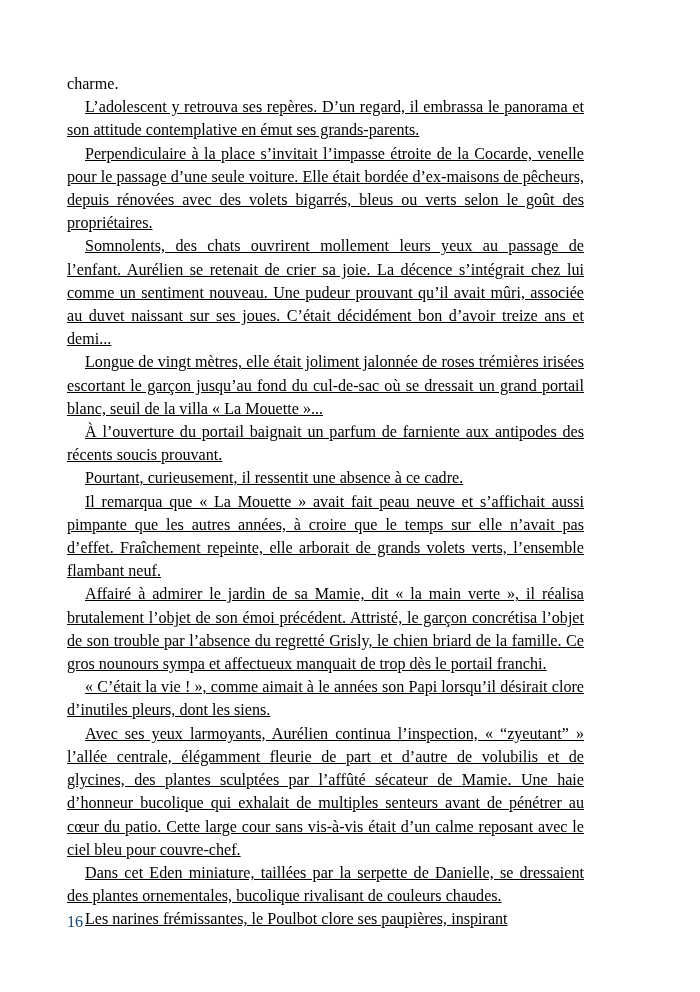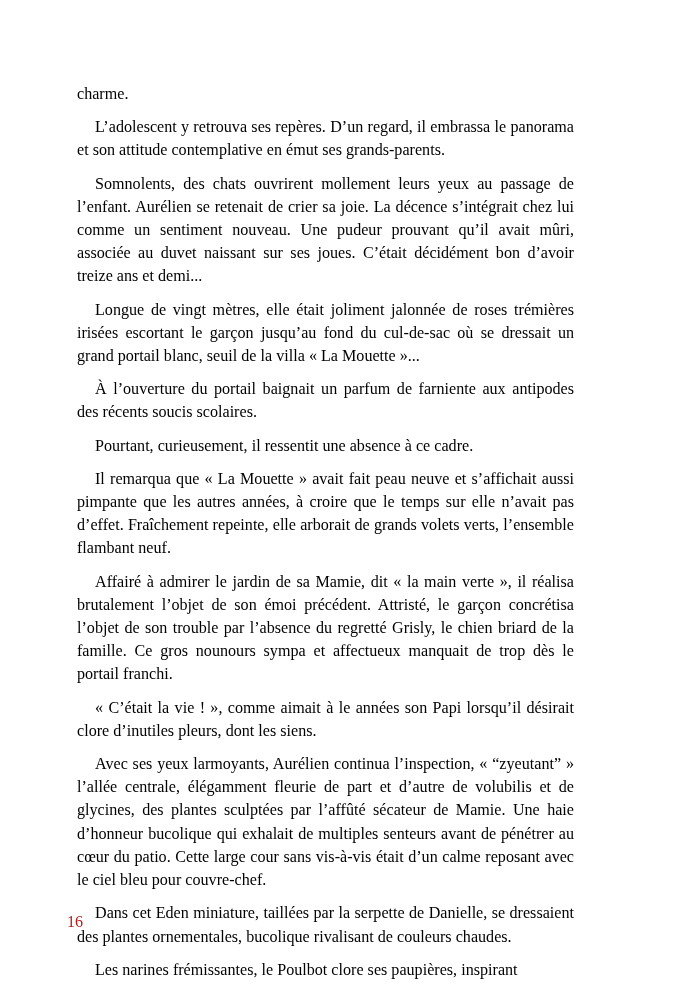--- a/index.html
+++ b/index.html
@@ -25,59 +25,61 @@
     height: 992px;
     background: #ffffff;
   }
   .text-column {
     position: absolute;
     left: 67px;
     top: 72px;
     width: 517px;
   }
   .para {
-    margin: 10px;
+    margin: 0;
     padding: 0;
     text-align: justify;
     text-justify: inter-word;
     font-size: 16.1px;
     line-height: 23.2px;
     letter-spacing: 0.01px;
     word-spacing: 0px;
     hyphens: none;
     -webkit-hyphens: none;
   }
   .para.indent {
     text-indent: 18px;
+    text-decoration: underline;
   }
   .para.noindent {
     text-indent: 0;
   }
   
   .page-number {
     position: absolute;
     left: 67px;
     top: 912px;
     font-size: 16.1px;
     line-height: 20px;
     font-family: "Liberation Serif", "DejaVu Serif", serif;
-    color: #b91c1c;
+    color: #0c4a6e;
   }
 </style>
 </head>
 <body>
 
 <div class="page">
 
   <div class="text-column">
     <p class="para noindent">charme.</p>
     <p class="para indent">L’adolescent y retrouva ses repères. D’un regard, il embrassa le panorama et son attitude contemplative en émut ses grands-parents.</p>
+    <p class="para indent">Perpendiculaire à la place s’invitait l’impasse étroite de la Cocarde, venelle pour le passage d’une seule voiture. Elle était bordée d’ex-maisons de pêcheurs, depuis rénovées avec des volets bigarrés, bleus ou verts selon le goût des propriétaires.</p>
     <p class="para indent">Somnolents, des chats ouvrirent mollement leurs yeux au passage de l’enfant. Aurélien se retenait de crier sa joie. La décence s’intégrait chez lui comme un sentiment nouveau. Une pudeur prouvant qu’il avait mûri, associée au duvet naissant sur ses joues. C’était décidément bon d’avoir treize ans et demi...</p>
     <p class="para indent">Longue de vingt mètres, elle était joliment jalonnée de roses trémières irisées escortant le garçon jusqu’au fond du cul-de-sac où se dressait un grand portail blanc, seuil de la villa « La Mouette »...</p>
-    <p class="para indent">À l’ouverture du portail baignait un parfum de farniente aux antipodes des récents soucis scolaires.</p>
+    <p class="para indent">À l’ouverture du portail baignait un parfum de farniente aux antipodes des récents soucis prouvant.</p>
     <p class="para indent">Pourtant, curieusement, il ressentit une absence à ce cadre.</p>
     <p class="para indent">Il remarqua que « La Mouette » avait fait peau neuve et s’affichait aussi pimpante que les autres années, à croire que le temps sur elle n’avait pas d’effet. Fraîchement repeinte, elle arborait de grands volets verts, l’ensemble flambant neuf.</p>
     <p class="para indent">Affairé à admirer le jardin de sa Mamie, dit « la main verte », il réalisa brutalement l’objet de son émoi précédent. Attristé, le garçon concrétisa l’objet de son trouble par l’absence du regretté Grisly, le chien briard de la famille. Ce gros nounours sympa et affectueux manquait de trop dès le portail franchi.</p>
     <p class="para indent">« C’était la vie ! », comme aimait à le années son Papi lorsqu’il désirait clore d’inutiles pleurs, dont les siens.</p>
     <p class="para indent">Avec ses yeux larmoyants, Aurélien continua l’inspection, « “zyeutant” » l’allée centrale, élégamment fleurie de part et d’autre de volubilis et de glycines, des plantes sculptées par l’affûté sécateur de Mamie. Une haie d’honneur bucolique qui exhalait de multiples senteurs avant de pénétrer au cœur du patio. Cette large cour sans vis-à-vis était d’un calme reposant avec le ciel bleu pour couvre-chef.</p>
     <p class="para indent">Dans cet Eden miniature, taillées par la serpette de Danielle, se dressaient des plantes ornementales, bucolique rivalisant de couleurs chaudes.</p>
     <p class="para indent">Les narines frémissantes, le Poulbot clore ses paupières, inspirant</p>
   </div>
 
   <div class="page-number">16</div>

